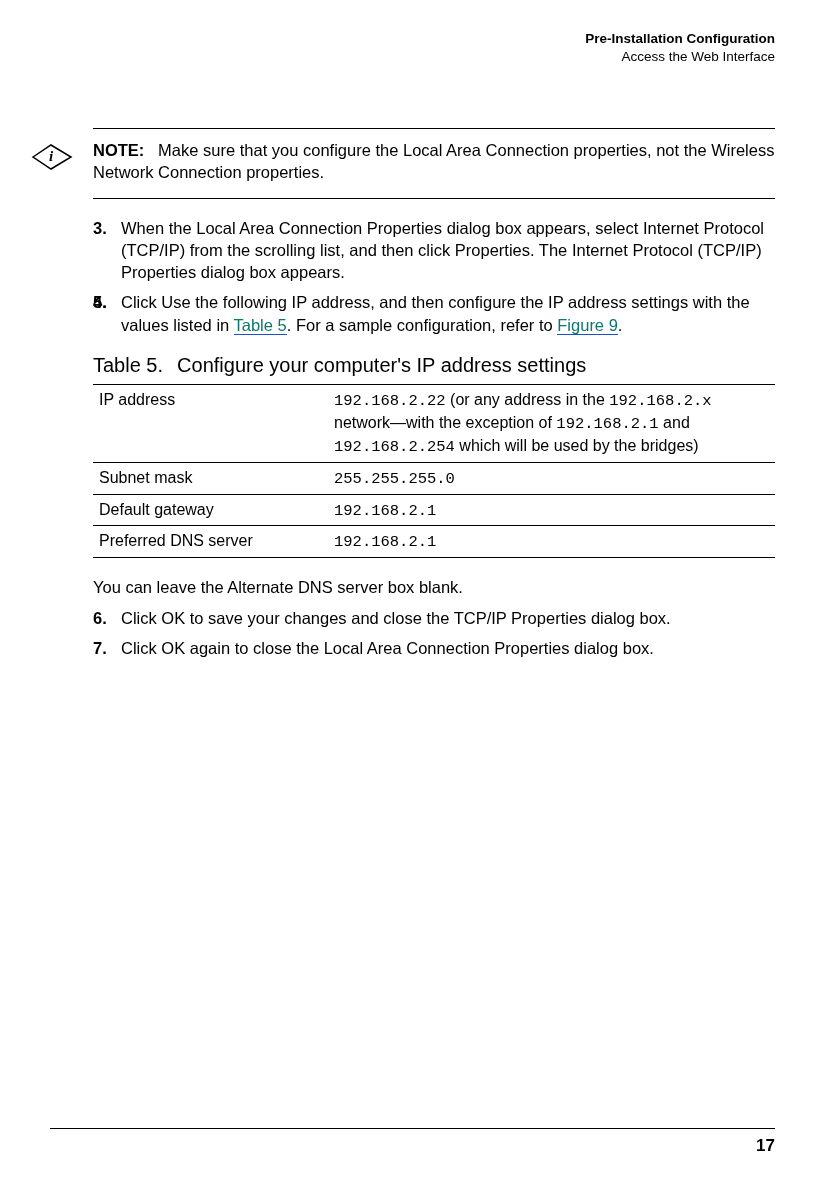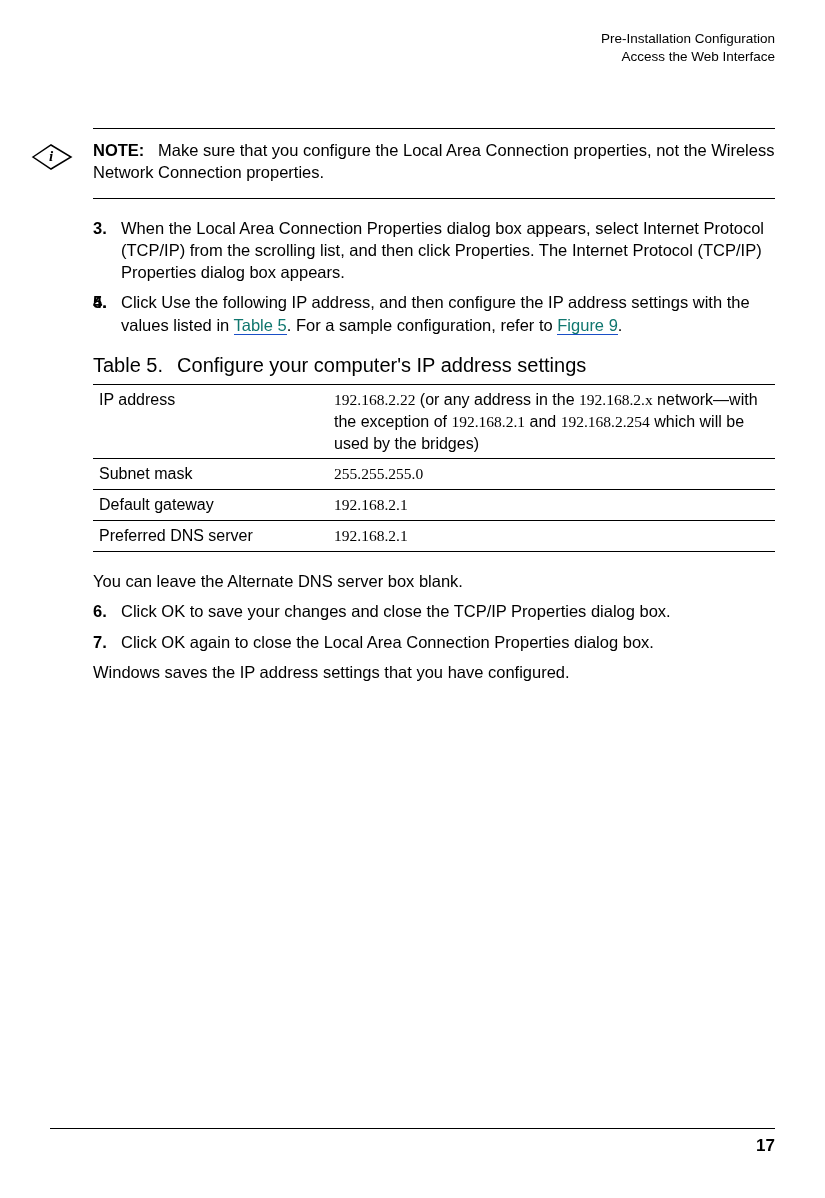--- a/index.html
+++ b/index.html
@@ -14,21 +14,21 @@
       background: #fff;
     }
     .header {
       position: absolute;
       top: 30px;
       right: 50px;
       text-align: right;
       font-size: 13.5px;
       line-height: 1.35;
     }
-    .header .hdr-bold { font-weight: normal; }
+    .header .hdr-bold { font-weight: bold; }
     .content {
       position: absolute;
       top: 128px;
       left: 93px;
       right: 50px;
     }
     .note-wrap {
       border-top: 1px solid #000;
       border-bottom: 1px solid #000;
       padding: 10px 0 14px 0;
@@ -70,21 +70,21 @@
       margin-bottom: 18px;
     }
     table.iptable td {
       border-top: 1px solid #000;
       padding: 4px 8px 4px 6px;
       vertical-align: top;
       margin-left: 24px;
     }
     table.iptable tr:last-child td { border-bottom: 1px solid #000; }
     table.iptable td:first-child { width: 235px; }
-    .mono { font-family: Liberation Serif, serif; font-size: 15.5px; }
+    .mono { font-family: Liberation Mono, monospace; font-size: 15.5px; }
     .para { margin: 0 0 8px 0; }
     .footer {
       position: absolute;
       left: 50px;
       right: 50px;
       bottom: 40px;
       border-top: 1px solid #000;
       padding-top: 5px;
       text-align: right;
     }
@@ -160,19 +160,18 @@
     <li>
       <span class="num">6.</span>
       <span>Click </span><span class="bold">OK</span><span> to save your changes and close the TCP/IP Properties dialog box.</span>
     </li>
     <li>
       <span class="num">7.</span>
       <span>Click </span><span class="bold">OK</span><span> again to close the Local Area Connection Properties dialog box.</span>
     </li>
   </ol>
 
-  <p class="para">Windows saves the IP address settings that you have configured.</p>
 
 </div>
 
 <div class="footer">
   <span class="pagenum">17</span>
 </div>
 
 </body></html>

